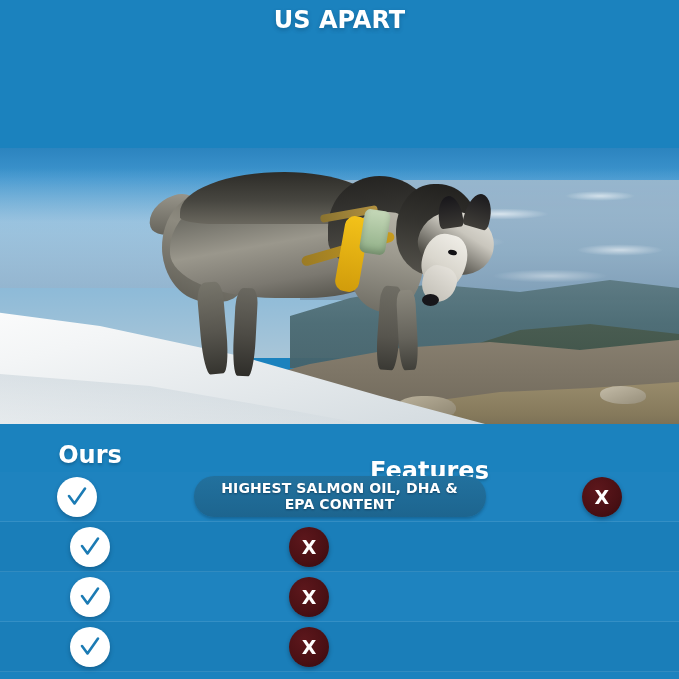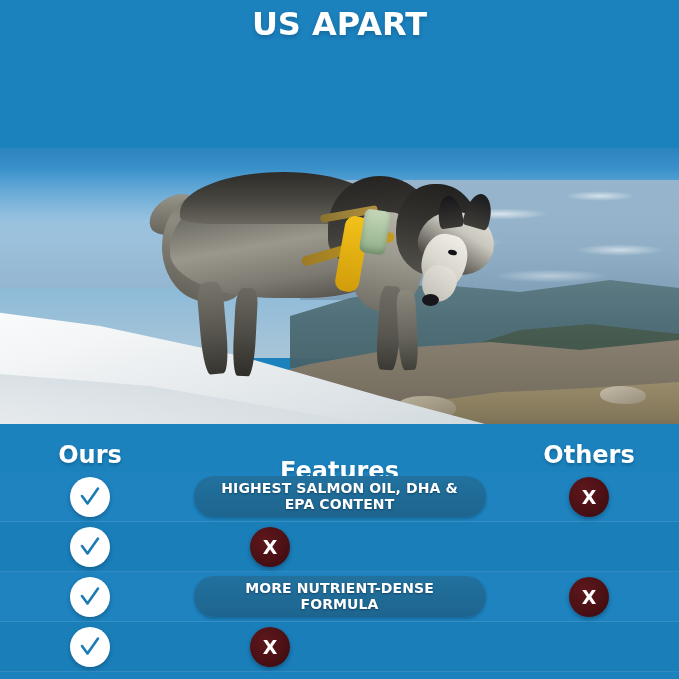--- a/index.html
+++ b/index.html
@@ -17,21 +17,21 @@
     position:absolute; left:0; top:0; width:679px; height:148px;
     z-index:5; text-align:center; background:#1b82be;
   }
   .title-main {
     font-size:62px; font-weight:bold; color:#ffffff;
     letter-spacing:-1px; line-height:1; padding-top:14px;
     text-shadow:0 2px 4px rgba(0,40,70,.30);
     font-family:"DejaVu Sans", sans-serif;
   }
   .title-sub {
-    font-size:32px; font-weight:bold; color:#ffffff;
+    font-size:24px; font-weight:bold; color:#ffffff;
     letter-spacing:0px; line-height:1; padding-top:8px;
     text-shadow:0 2px 4px rgba(0,40,70,.30);
     font-family:"DejaVu Sans", sans-serif;
     text-align:center;
   }
 
   
   .photo-wrap {
     position:absolute; left:0; top:128px; width:679px; height:296px;
     overflow:hidden;
@@ -246,20 +246,21 @@
     line-height:1;
   }
   .th-ours   { width:180px; }
   .th-feat   { flex:1;margin-top:32px; }
   .th-others { width:180px; }
 
   .rows { position:relative; }
   .row {
     display:flex; align-items:center; height:50px;
     border-bottom:1px solid rgba(255,255,255,.10);
+    gap:39px;
   }
   .row:nth-child(odd)  { background:rgba(255,255,255,.015); }
   .row:nth-child(even) { background:rgba(0,0,0,.025); }
 
   .cell-ours   { width:180px; display:flex; justify-content:center; align-items:center; }
   .cell-feat   { flex:1; display:flex; justify-content:center; align-items:center; }
   .cell-others { width:180px; display:flex; justify-content:center; align-items:center; }
 
   .check {
     width:40px; height:40px; border-radius:50%;
@@ -336,21 +337,20 @@
         <div class="dog-nose"></div>
       </div>
     </div>
   </div>
 
   <div class="table">
 
     <div class="thead">
       <div class="th th-ours">Ours</div>
       <div class="th th-feat">Features</div>
-      <div class="th th-others">Others</div>
     </div>
 
     <div class="rows">
 
       <div class="row">
         <div class="cell-ours">
           <div class="check">
             <svg width="22" height="22" viewBox="0 0 22 22" aria-hidden="true">
               <path d="M3 10 L8.5 17.5 L19 2.5" fill="none" stroke="#1b7bb4" stroke-width="2.6" stroke-linecap="round" stroke-linejoin="round"></path>
             </svg>
@@ -378,23 +378,20 @@
       </div>
 
       <div class="row">
         <div class="cell-ours">
           <div class="check">
             <svg width="22" height="22" viewBox="0 0 22 22" aria-hidden="true">
               <path d="M3 10 L8.5 17.5 L19 2.5" fill="none" stroke="#1b7bb4" stroke-width="2.6" stroke-linecap="round" stroke-linejoin="round"></path>
             </svg>
           </div>
         </div>
-        <div class="cell-feat">
-          <div class="pill">MORE NUTRIENT-DENSE FORMULA</div>
-        </div>
         <div class="cell-others">
           <div class="cross">X</div>
         </div>
       </div>
 
       <div class="row">
         <div class="cell-ours">
           <div class="check">
             <svg width="22" height="22" viewBox="0 0 22 22" aria-hidden="true">
               <path d="M3 10 L8.5 17.5 L19 2.5" fill="none" stroke="#1b7bb4" stroke-width="2.6" stroke-linecap="round" stroke-linejoin="round"></path>

